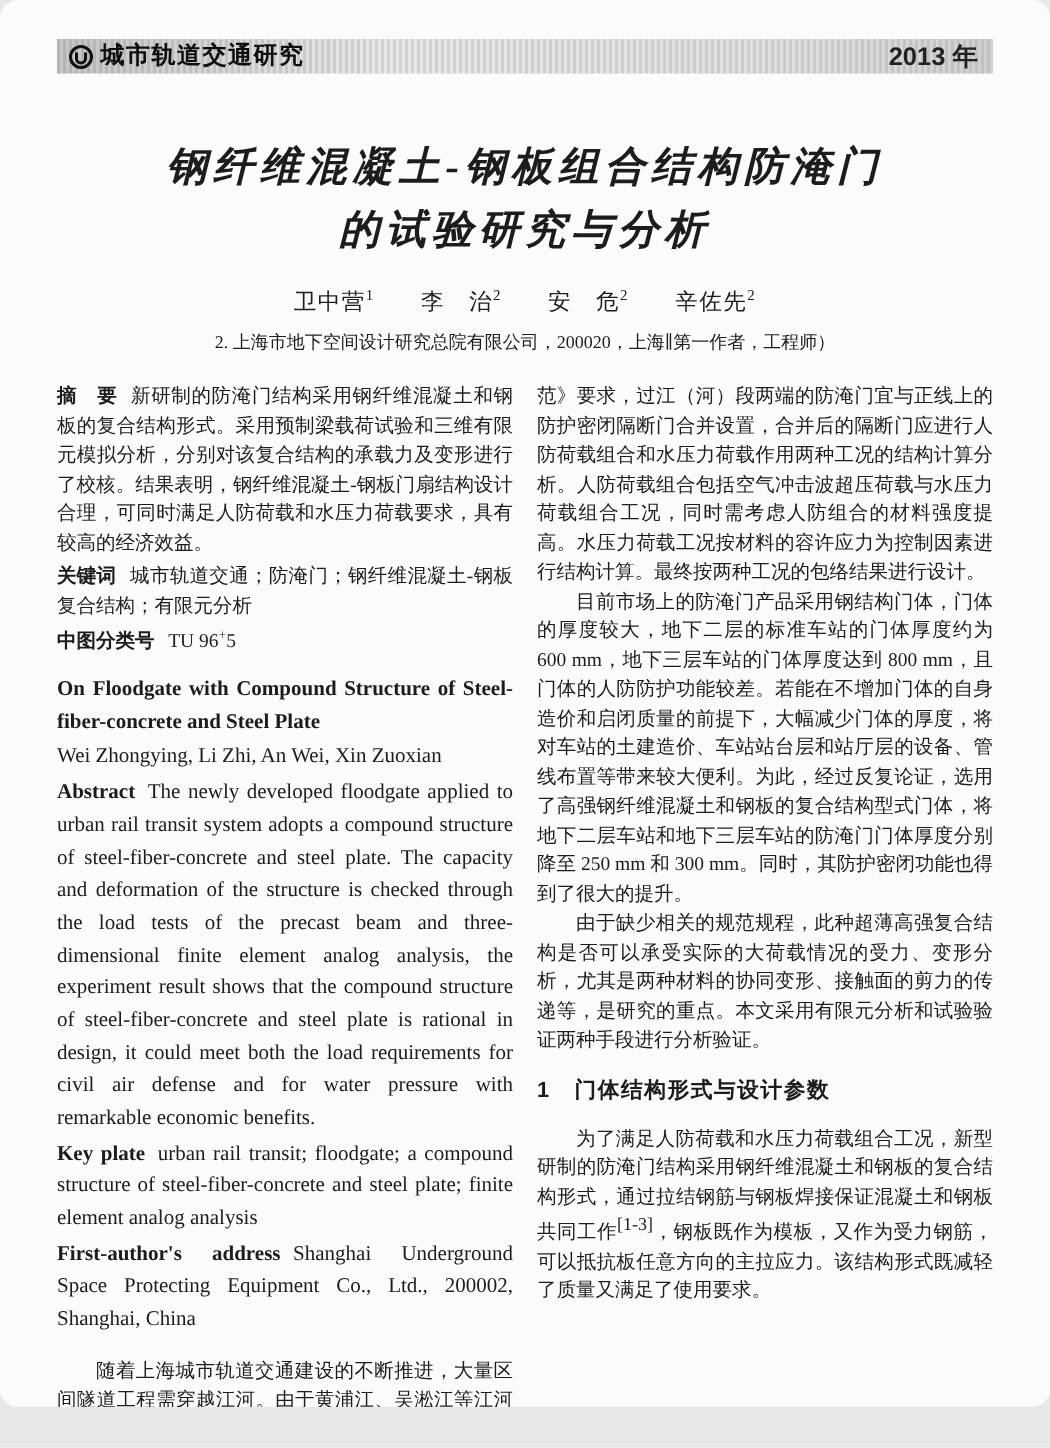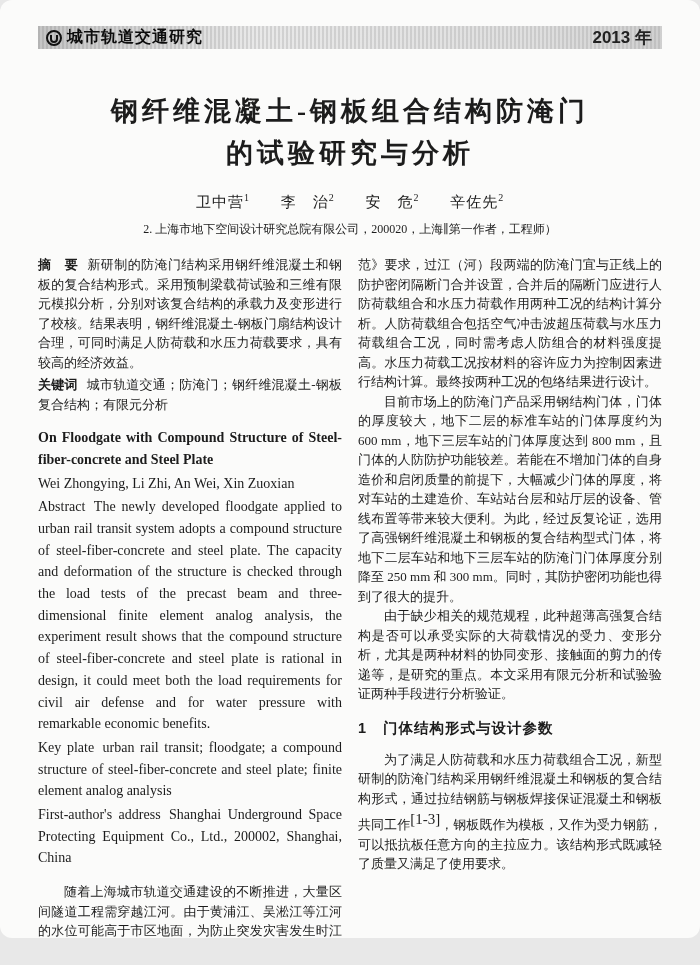--- a/index.html
+++ b/index.html
@@ -23,51 +23,51 @@
     font-family:"Liberation Sans","DejaVu Sans",sans-serif;
     font-weight:bold; font-size:16px; letter-spacing:1px; color:#0d0d0d;
   }
   .logo { display:inline-flex; width:16px; height:16px; }
   .year {
     font-family:"Liberation Sans","DejaVu Sans",sans-serif;
     font-weight:bold; font-size:17px; color:#222;
   }
   
   .title {
-    margin:42px 0 0; text-align:center; font-weight:bold; 
+    margin:42px 0 0; text-align:center; font-weight:bold; font-style:italic;
     font-size:27px; line-height:1.55; letter-spacing:4px;
     font-family:"Liberation Serif","DejaVu Serif",serif;
   }
   .authors { margin-top:17px; text-align:center; font-size:15px; letter-spacing:1px; }
   .author { margin:0 13px; white-space:nowrap; }
   .author sup { font-size:10px; }
   .affiliations { margin-top:7px; text-align:center; font-size:12px; line-height:1.8; }
   
   .columns { display:flex; gap:16px; margin-top:15px; }
   .col { flex:1; min-width:0; font-size:13px; line-height:1.5; text-align:justify; }
   .cn-label {
     font-family:"Liberation Sans","DejaVu Sans",sans-serif; font-weight:bold;
     margin-right:0.7em;
   }
   .block { margin:0 0 3px 0; }
   .clc sup { font-size:9px; }
   .en { margin-top:13px; font-size:14px; line-height:1.55; }
   .en-title { font-weight:bold; margin:0 0 1px 0; }
   .en-authors { margin:0 0 1px 0; }
-  .en-label { font-weight:normal; margin-right:0.6em; }
+  .en-label { font-weight:bold; margin-right:0.6em; }
   .en p { margin:0 0 2px 0; }
   .intro { margin:13px 0 0 0; text-indent:2em; }
   .right p { margin:0; text-indent:2em; }
   .right p.cont { text-indent:0; }
   .section-heading {
     font-family:"Liberation Sans","DejaVu Sans",sans-serif;
     font-weight:bold; font-size:14.5px; margin:14px 0 10px 0; letter-spacing:1px;
   }
   .section-heading .sec-num { margin-right:16px; }
-  sup.ref { font-size:15px; }
+  sup.ref { font-size:12px; }
 </style>
 </head>
 <body>
 
 <div class="page">
 
   <div class="header-band">
     <div class="journal">
       <span class="logo">
         <svg viewBox="0 0 16 16" width="16" height="16" aria-hidden="true">
@@ -94,20 +94,21 @@
 
   <div class="affiliations">
     <div>2. 上海市地下空间设计研究总院有限公司，200020，上海∥第一作者，工程师）</div>
   </div>
 
   <div class="columns">
 
     <div class="col left">
       <p class="block"><span class="cn-label">摘　要</span><span>新研制的防淹门结构采用钢纤维混凝土和钢板的复合结构形式。采用预制梁载荷试验和三维有限元模拟分析，分别对该复合结构的承载力及变形进行了校核。结果表明，钢纤维混凝土-钢板门扇结构设计合理，可同时满足人防荷载和水压力荷载要求，具有较高的经济效益。</span></p>
       <p class="block"><span class="cn-label">关键词</span><span>城市轨道交通；防淹门；钢纤维混凝土-钢板复合结构；有限元分析</span></p>
+      <p class="block clc"><span class="cn-label">中图分类号</span><span><span>TU 96</span><sup>+</sup><span>5</span></span></p>
 
       <div class="en">
         <p class="en-title">On Floodgate with Compound Structure of Steel-fiber-concrete and Steel Plate</p>
         <p class="en-authors">Wei Zhongying, Li Zhi, An Wei, Xin Zuoxian</p>
         <p><span class="en-label">Abstract</span><span>The newly developed floodgate applied to urban rail transit system adopts a compound structure of steel-fiber-concrete and steel plate. The capacity and deformation of the structure is checked through the load tests of the precast beam and three-dimensional finite element analog analysis, the experiment result shows that the compound structure of steel-fiber-concrete and steel plate is rational in design, it could meet both the load requirements for civil air defense and for water pressure with remarkable economic benefits.</span></p>
         <p><span class="en-label">Key plate</span><span>urban rail transit; floodgate; a compound structure of steel-fiber-concrete and steel plate; finite element analog analysis</span></p>
         <p><span class="en-label">First-author's address</span><span>Shanghai Underground Space Protecting Equipment Co., Ltd., 200002, Shanghai, China</span></p>
       </div>
 
       <p class="intro">随着上海城市轨道交通建设的不断推进，大量区间隧道工程需穿越江河。由于黄浦江、吴淞江等江河的水位可能高于市区地面，为防止突发灾害发生时江河水通过区间隧道倒灌入市区，需在穿越江河水域的区间隧道两端适当位置设置防淹门。同时，根据《轨道交通工程人民防空设计规</p>

